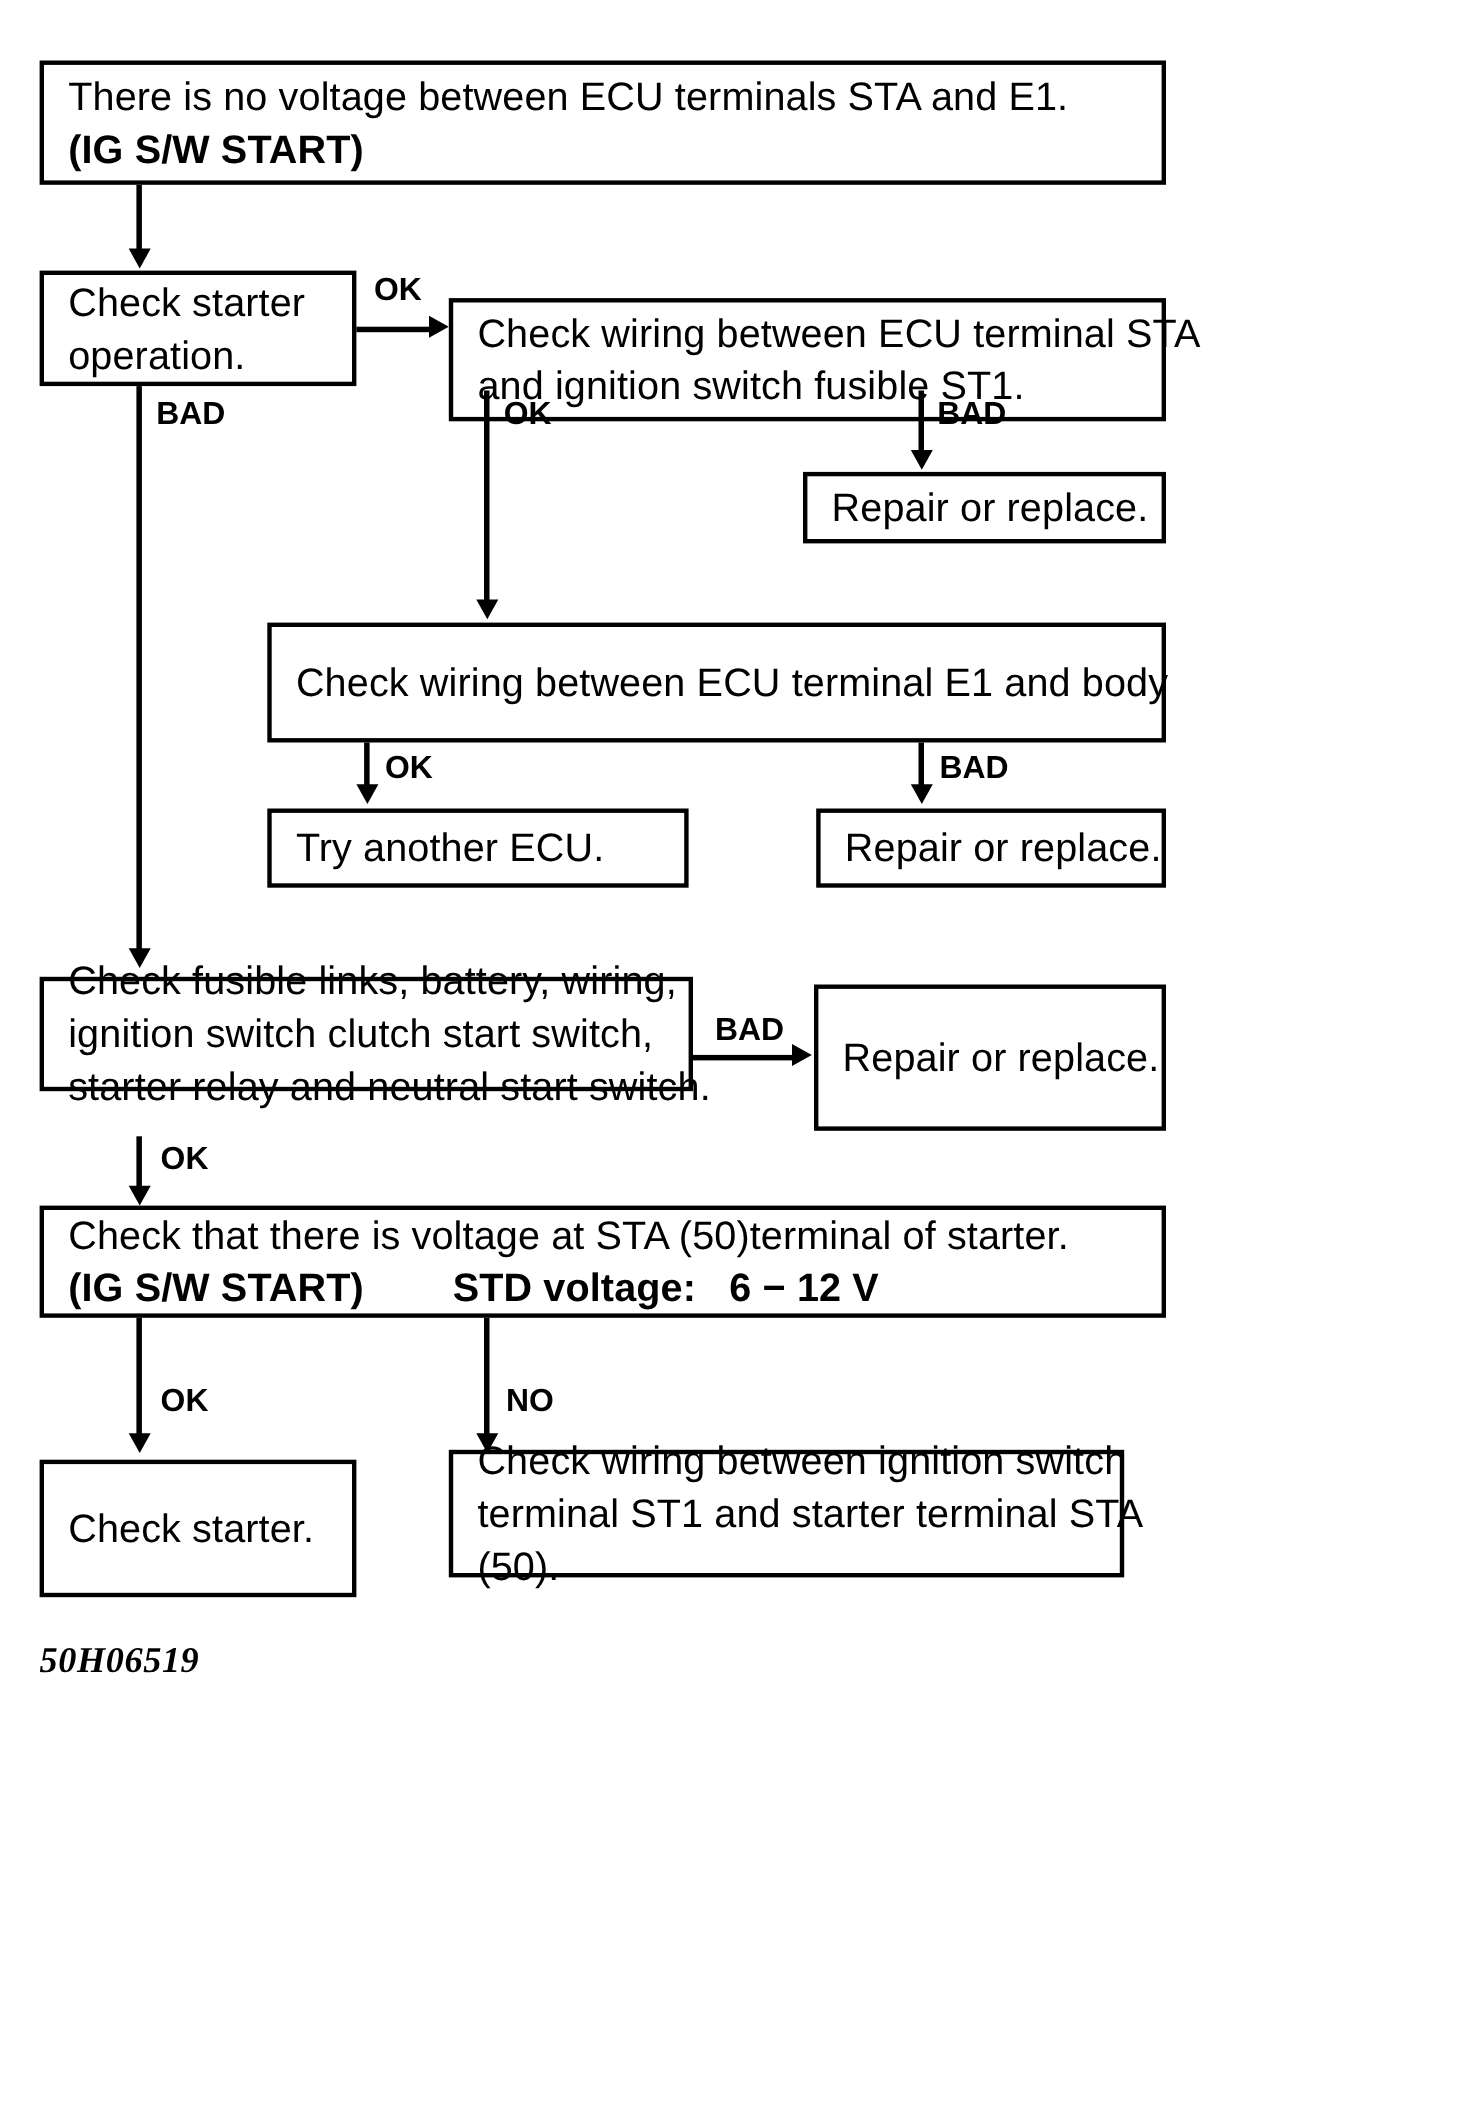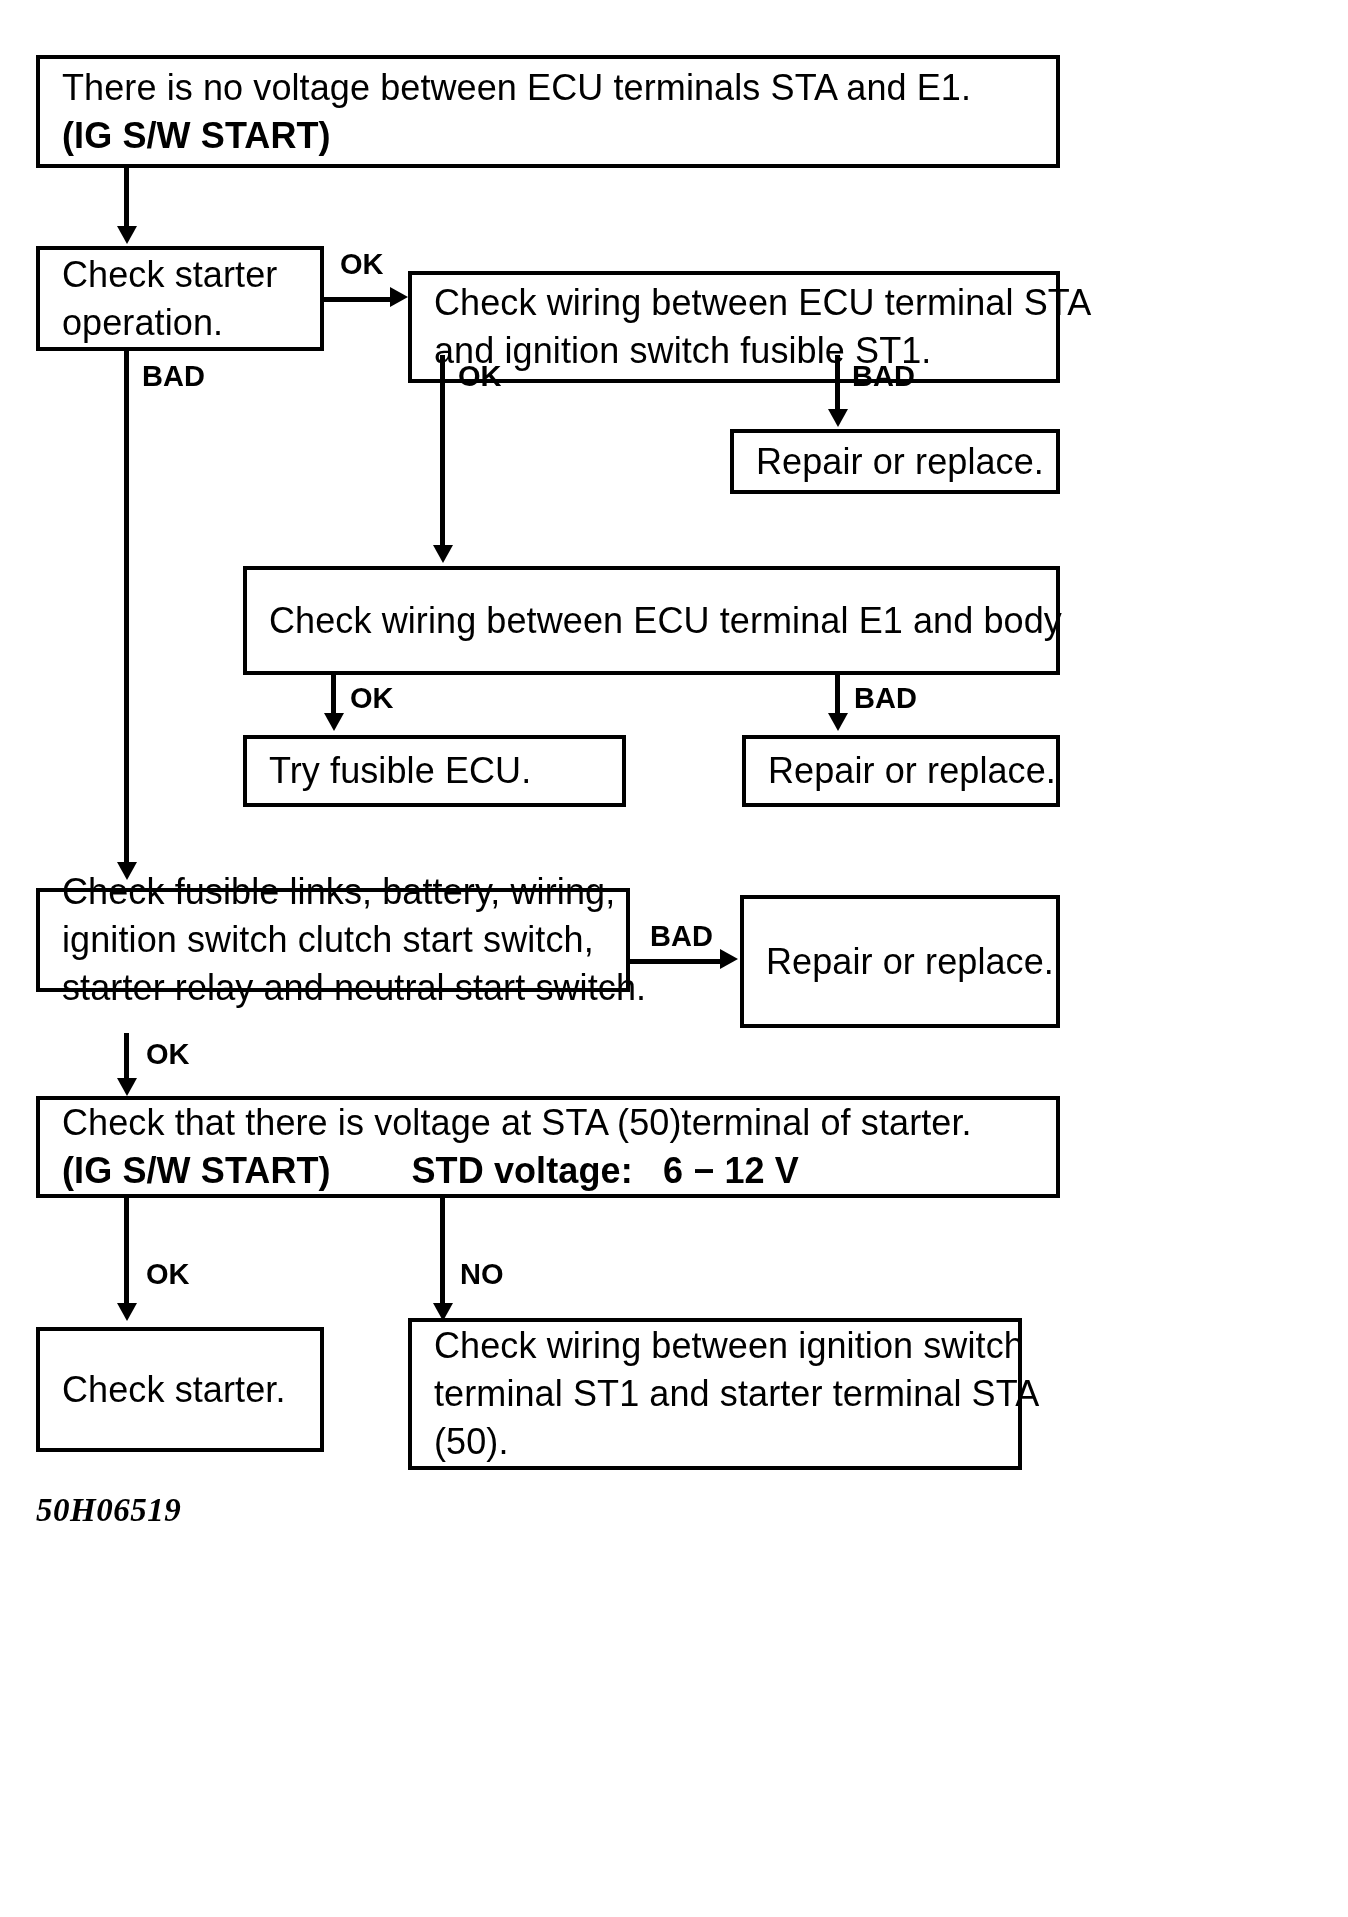--- a/index.html
+++ b/index.html
@@ -137,21 +137,21 @@
 
   <div class="vline" style="left:331px; top:675px; height:42px;"></div>
   <div class="arrow-down" style="left:324px; top:713px;"></div>
   <div class="elabel" style="left:350px; top:684px;">OK</div>
 
   <div class="vline" style="left:835px; top:675px; height:42px;"></div>
   <div class="arrow-down" style="left:828px; top:713px;"></div>
   <div class="elabel" style="left:854px; top:684px;">BAD</div>
 
   <div class="box" style="left:243px; top:735px; width:383px; height:72px;">
-    <div class="line">Try fusible ECU.</div>
+    <div class="line">Try another ECU.</div>
   </div>
 
   <div class="box" style="left:742px; top:735px; width:318px; height:72px;">
     <div class="line">Repair or replace.</div>
   </div>
 
   <div class="box" style="left:36px; top:888px; width:594px; height:104px;">
     <div class="line">Check fusible links, battery, wiring,</div>
     <div class="line">ignition switch clutch start switch,</div>
     <div class="line">starter relay and neutral start switch.</div>
@@ -179,21 +179,21 @@
   <div class="elabel" style="left:146px; top:1260px;">OK</div>
 
   <div class="vline" style="left:440px; top:1198px; height:110px;"></div>
   <div class="arrow-down" style="left:433px; top:1303px;"></div>
   <div class="elabel" style="left:460px; top:1260px;">NO</div>
 
   <div class="box" style="left:36px; top:1327px; width:288px; height:125px;">
     <div class="line">Check starter.</div>
   </div>
 
-  <div class="box" style="left:408px; top:1318px; width:614px; height:152px;">
+  <div class="box" style="left:408px; top:1318px; width:614px; height:116px;">
     <div class="line">Check wiring between ignition switch</div>
     <div class="line">terminal ST1 and starter terminal STA</div>
     <div class="line">(50).</div>
   </div>
 
   <div class="caption" style="left:36px; top:1492px;">50H06519</div>
 
 </div>
 
 </body></html>

